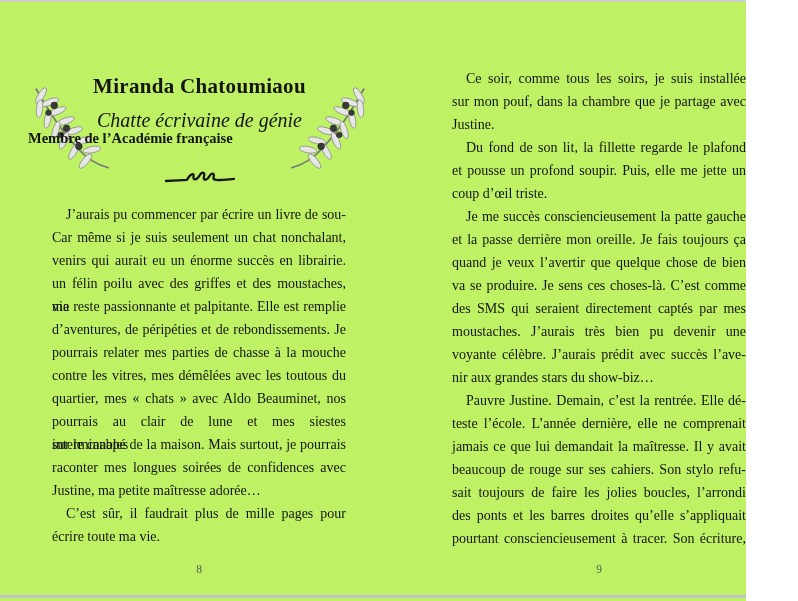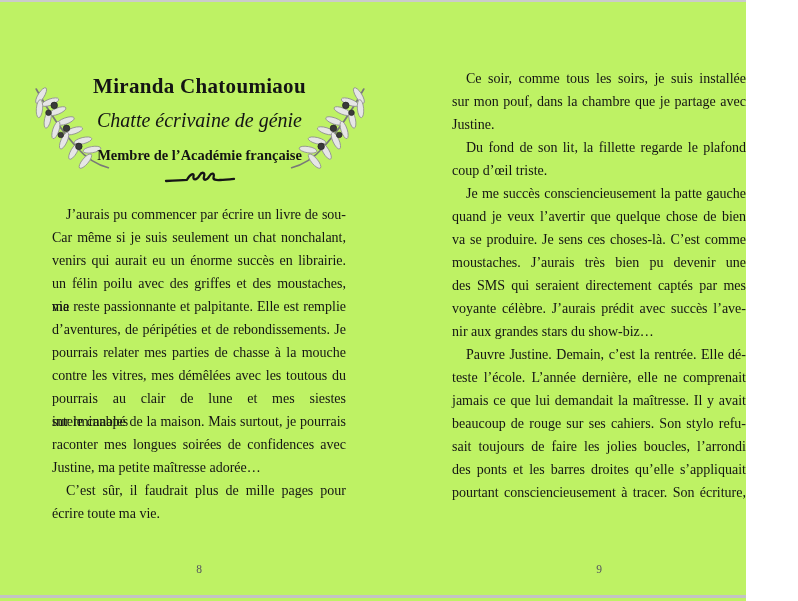--- a/index.html
+++ b/index.html
@@ -18,22 +18,22 @@
   
   .author {
     position:absolute; top:74px; left:0; width:399px; text-align:center;
     font-size:21px; font-weight:bold; letter-spacing:0.3px;
   }
   .role {
     position:absolute; top:109px; left:0; width:399px; text-align:center;
     font-size:20px; font-style:italic;
   }
   .affil {
-    position:absolute; top:147px; left:0; width:399px; text-align:center;
-    font-size:14.5px; font-weight:bold;
+    position:absolute; top:130px; left:0; width:399px; text-align:left;
+    font-size:14.5px; font-weight:bold;padding-left:28px;
   }
   .branch { position:absolute; width:82px; height:92px; }
   .branch.l { left:28px;  top:84px; }
   .branch.r { left:290px; top:84px; transform:scaleX(-1); }
   .divider { position:absolute; left:164px; top:170px; width:72px; height:18px; }
 
   
   .textcol { position:absolute; width:294px; }
   .left  .textcol { left:52px; top:203px; }
   .right .textcol { left:53px; top:67px; }
@@ -121,43 +121,46 @@
 
     <div class="textcol">
       <div class="line indent">J’aurais pu commencer par écrire un livre de sou-</div>
       <div class="line">Car même si je suis seulement un chat nonchalant,</div>
       <div class="line">venirs qui aurait eu un énorme succès en librairie.</div>
       <div class="line">un félin poilu avec des griffes et des moustaches, ma</div>
       <div class="line">vie reste passionnante et palpitante. Elle est remplie</div>
       <div class="line">d’aventures, de péripéties et de rebondissements. Je</div>
       <div class="line">pourrais relater mes parties de chasse à la mouche</div>
       <div class="line">contre les vitres, mes démêlées avec les toutous du</div>
+      <div class="line">quartier, mes « chats » avec Aldo Beauminet, nos</div>
       <div class="line">pourrais au clair de lune et mes siestes interminables</div>
       <div class="line">sur le canapé de la maison. Mais surtout, je pourrais</div>
       <div class="line">raconter mes longues soirées de confidences avec</div>
       <div class="line last">Justine, ma petite maîtresse adorée…</div>
       <div class="line indent">C’est sûr, il faudrait plus de mille pages pour</div>
       <div class="line last">écrire toute ma vie.</div>
     </div>
 
     <div class="pagenum">8</div>
   </section>
 
   <section class="page right">
     <div class="textcol">
       <div class="line indent">Ce soir, comme tous les soirs, je suis installée</div>
       <div class="line">sur mon pouf, dans la chambre que je partage avec</div>
       <div class="line last">Justine.</div>
       <div class="line indent">Du fond de son lit, la fillette regarde le plafond</div>
+      <div class="line">et pousse un profond soupir. Puis, elle me jette un</div>
       <div class="line last">coup d’œil triste.</div>
       <div class="line indent">Je me succès consciencieusement la patte gauche</div>
+      <div class="line">et la passe derrière mon oreille. Je fais toujours ça</div>
       <div class="line">quand je veux l’avertir que quelque chose de bien</div>
       <div class="line">va se produire. Je sens ces choses-là. C’est comme</div>
+      <div class="line">des SMS qui seraient directement captés par mes</div>
       <div class="line">moustaches. J’aurais très bien pu devenir une</div>
-      <div class="line">des SMS qui seraient directement captés par mes</div>
       <div class="line">voyante célèbre. J’aurais prédit avec succès l’ave-</div>
       <div class="line last">nir aux grandes stars du show-biz…</div>
       <div class="line indent">Pauvre Justine. Demain, c’est la rentrée. Elle dé-</div>
       <div class="line">teste l’école. L’année dernière, elle ne comprenait</div>
       <div class="line">jamais ce que lui demandait la maîtresse. Il y avait</div>
       <div class="line">beaucoup de rouge sur ses cahiers. Son stylo refu-</div>
       <div class="line">sait toujours de faire les jolies boucles, l’arrondi</div>
       <div class="line">des ponts et les barres droites qu’elle s’appliquait</div>
       <div class="line">pourtant consciencieusement à tracer. Son écriture,</div>
     </div>

